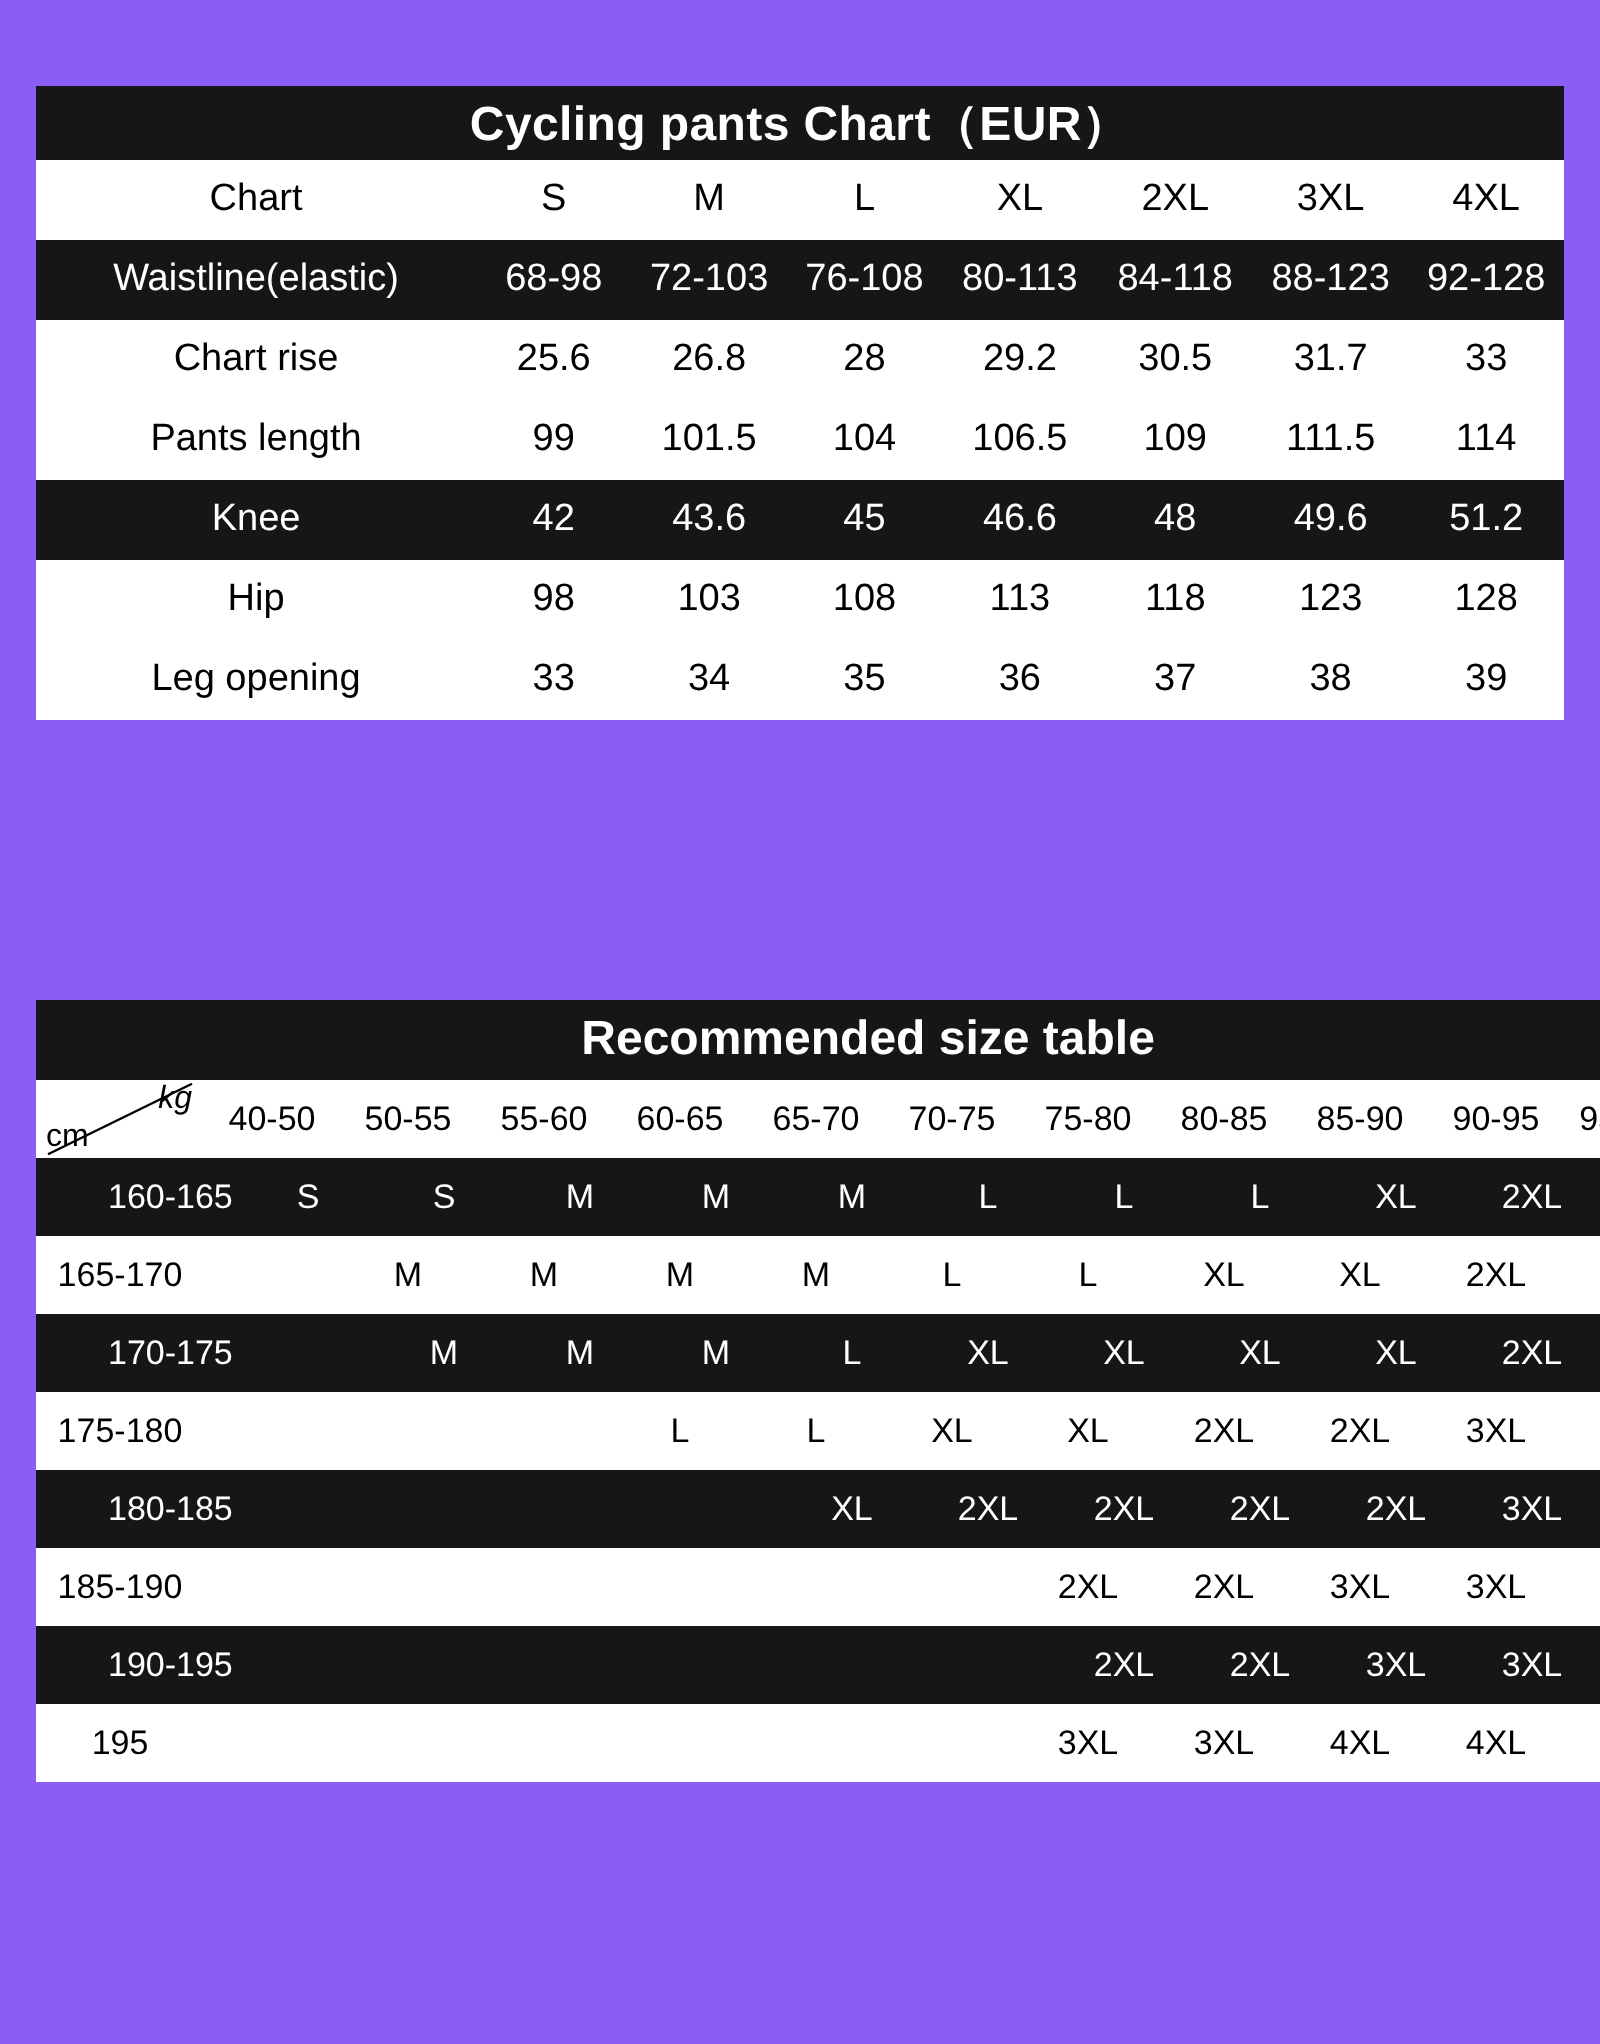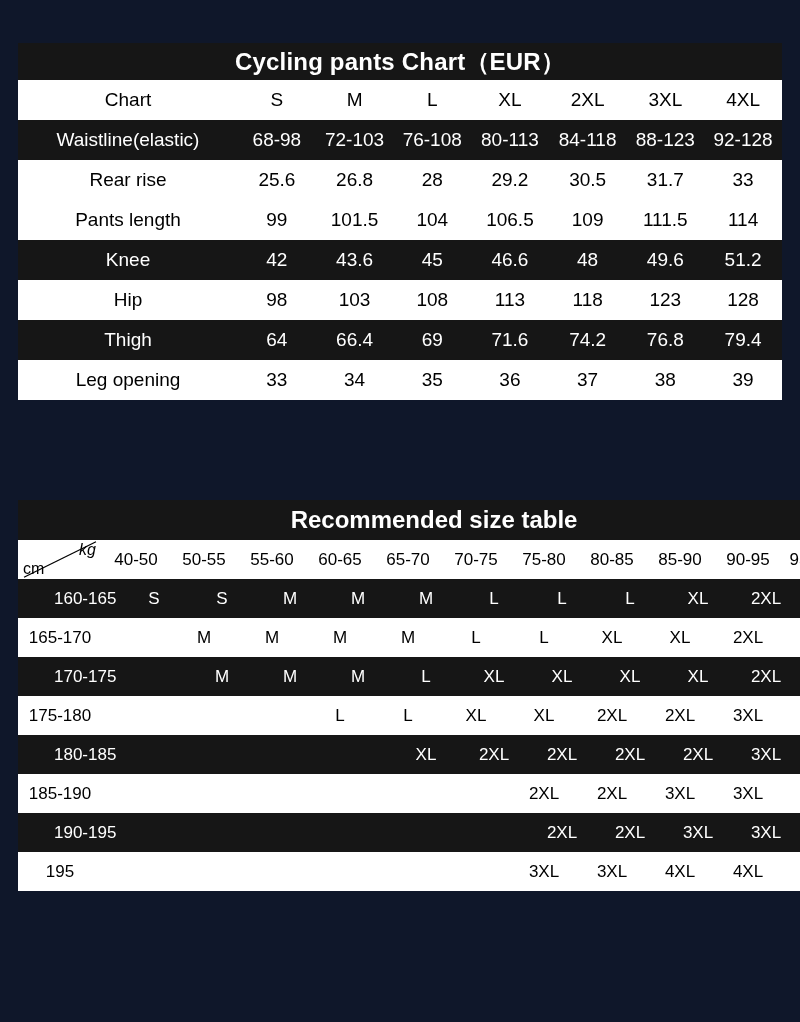--- a/index.html
+++ b/index.html
@@ -11,21 +11,21 @@
     width: 800px;
     height: 1022px;
     font-family: "Liberation Sans", sans-serif;
     color: #000000;
     overflow: hidden;
   }
   .page {
     width: 800px;
     height: 1022px;
     position: relative;
-    background: #0f172a;
+    background: #8b5cf6;
   }
 
   
   .chart1 {
     position: absolute;
     left: 18px;
     top: 43px;
     width: 764px;
     border-collapse: collapse;
     table-layout: fixed;
@@ -159,21 +159,21 @@
         <td>68-98</td>
         <td>72-103</td>
         <td>76-108</td>
         <td>80-113</td>
         <td>84-118</td>
         <td>88-123</td>
         <td>92-128</td>
       </tr>
 
       <tr class="light">
-        <td>Rear rise</td>
+        <td>Chart rise</td>
         <td>25.6</td>
         <td>26.8</td>
         <td>28</td>
         <td>29.2</td>
         <td>30.5</td>
         <td>31.7</td>
         <td>33</td>
       </tr>
 
 
@@ -203,30 +203,20 @@
         <td>Hip</td>
         <td>98</td>
         <td>103</td>
         <td>108</td>
         <td>113</td>
         <td>118</td>
         <td>123</td>
         <td>128</td>
       </tr>
 
-      <tr class="dark">
-        <td>Thigh</td>
-        <td>64</td>
-        <td>66.4</td>
-        <td>69</td>
-        <td>71.6</td>
-        <td>74.2</td>
-        <td>76.8</td>
-        <td>79.4</td>
-      </tr>
 
       <tr class="light">
         <td>Leg opening</td>
         <td>33</td>
         <td>34</td>
         <td>35</td>
         <td>36</td>
         <td>37</td>
         <td>38</td>
         <td>39</td>

